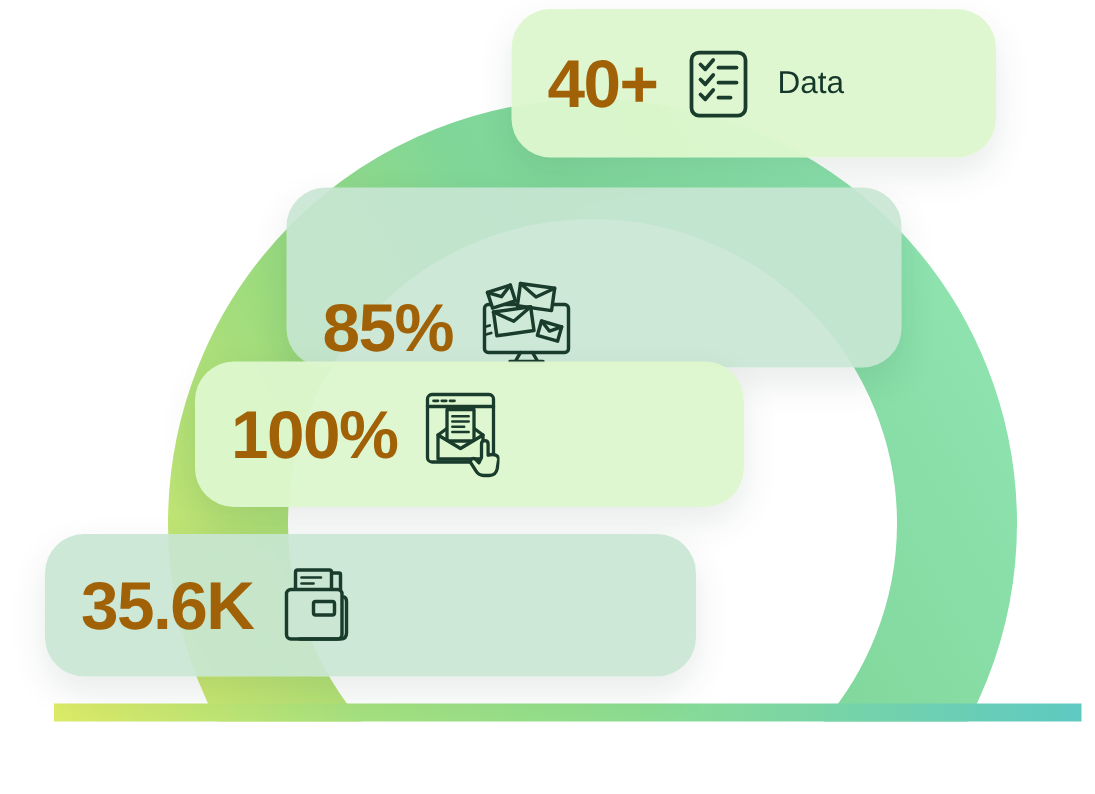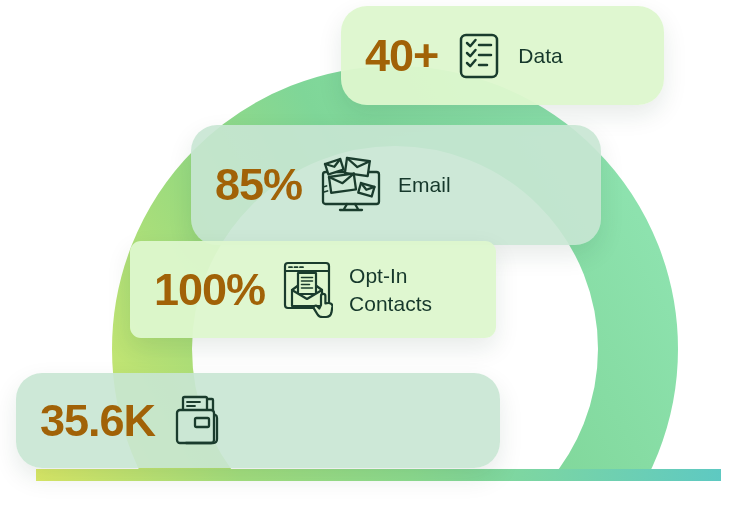--- a/index.html
+++ b/index.html
@@ -12,23 +12,23 @@
     position:absolute;left:36px;top:469px;width:685px;height:12px;
     background:linear-gradient(90deg,#dcea67 0%,#a5e07f 30%,#8edd90 55%,#5ec9c2 100%);
   }
   .card{
     position:absolute;display:flex;align-items:center;
     border-radius:26px;box-shadow:0 10px 24px rgba(22,56,43,0.10);
   }
   .card-light{background:rgba(221,247,205,0.95);}
   .card-sage{background:rgba(200,229,211,0.90);}
   .card1{left:341px;top:6px;width:323px;height:99px;}
-  .card2{left:191px;top:125px;width:410px;height:120px;}
-  .card3{left:130px;top:241px;width:366px;height:97px;border-radius:11px;}
-  .card4{left:16px;top:356px;width:484px;height:95px;margin-top:17px;}
+  .card2{left:191px;top:125px;width:410px;height:120px;align-items:flex-end;}
+  .card3{left:130px;top:241px;width:366px;height:97px;}
+  .card4{left:30px;top:356px;width:434px;height:95px;}
   .stat-value{
     font-size:45px;font-weight:700;color:#a16207;letter-spacing:-1px;
     margin-left:24px;white-space:nowrap;
   }
   .icon{margin:0 16px 0 18px;flex:0 0 auto;display:flex;align-items:center;}
   .icon svg{display:block;}
   .stat-label{font-size:21px;line-height:28px;color:#16382b;}
   .stat-label div{white-space:nowrap;}
 </style>
 </head>
@@ -90,41 +90,36 @@
             <path d="M0 0 l12.5 8 L25 0"></path>
           </g>
         <g transform="translate(41,27) rotate(16)">
             <rect width="14" height="10" fill="#cfe9d7"></rect>
             <path d="M0 0 l7 5 L14 0"></path>
           </g>
         <path d="M3 31 l3.5 -1 M4 36 l3.5 -1" stroke-width="1.8"></path>
       </svg>
     </span>
     <span class="stat-label">
-      <div>Email</div>
     </span>
   </div>
 
   <div class="card card-light card3">
     <span class="stat-value">100%</span>
     <span class="icon">
       <svg width="50" height="60" viewBox="0 0 50 60" fill="none" stroke="#1a3c2d" stroke-width="2.2" stroke-linecap="round" stroke-linejoin="round">
         <rect x="2" y="3" width="44" height="45" rx="3"></rect>
         <path d="M2 11 h44"></path>
         <path d="M6 7.2 h3 M11.5 7.2 h3 M17 7.2 h3" stroke-width="1.8"></path>
         <path d="M9 30 L24 19 L39 30"></path>
         <rect x="15" y="13" width="18" height="21" fill="#ddf6cd"></rect>
         <path d="M18.5 17.5 h11 M18.5 21 h11 M18.5 24.5 h8 M18.5 28 h11" stroke-width="1.6"></path>
         <path d="M9 30 L24 39 L39 30 V46 H9 Z" fill="#ddf6cd"></path>
         <path d="M38 45 v-9 q0 -2.2 2.2 -2.2 q2.2 0 2.2 2.2 v7.5 q3.2 -1 5.3 0 q2 1 1.7 3.2 l-0.9 5.6 q-0.9 4.7 -5.4 4.7 h-3.6 q-3.3 0 -5 -2.7 l-3.4 -5.4 q-1.2 -1.9 0.5 -2.9 q1.5 -0.9 3 0.7 l1.7 1.8 z" fill="#ddf6cd"></path>
       </svg>
-    </span>
-    <span class="stat-label">
-      <div>Opt-In</div>
-      <div>Contacts</div>
     </span>
   </div>
 
   <div class="card card-sage card4">
     <span class="stat-value">35.6K</span>
     <span class="icon">
       <svg width="48" height="52" viewBox="0 0 48 52" fill="none" stroke="#1a3c2d" stroke-width="2.3" stroke-linecap="round" stroke-linejoin="round">
         <rect x="28" y="4" width="12" height="14" rx="1" fill="#cbe7d4"></rect>
         <rect x="10" y="2" width="24" height="16" rx="1.5" fill="#cbe7d4"></rect>
         <path d="M14 7 h13 M14 11 h8" stroke-width="1.8"></path>

